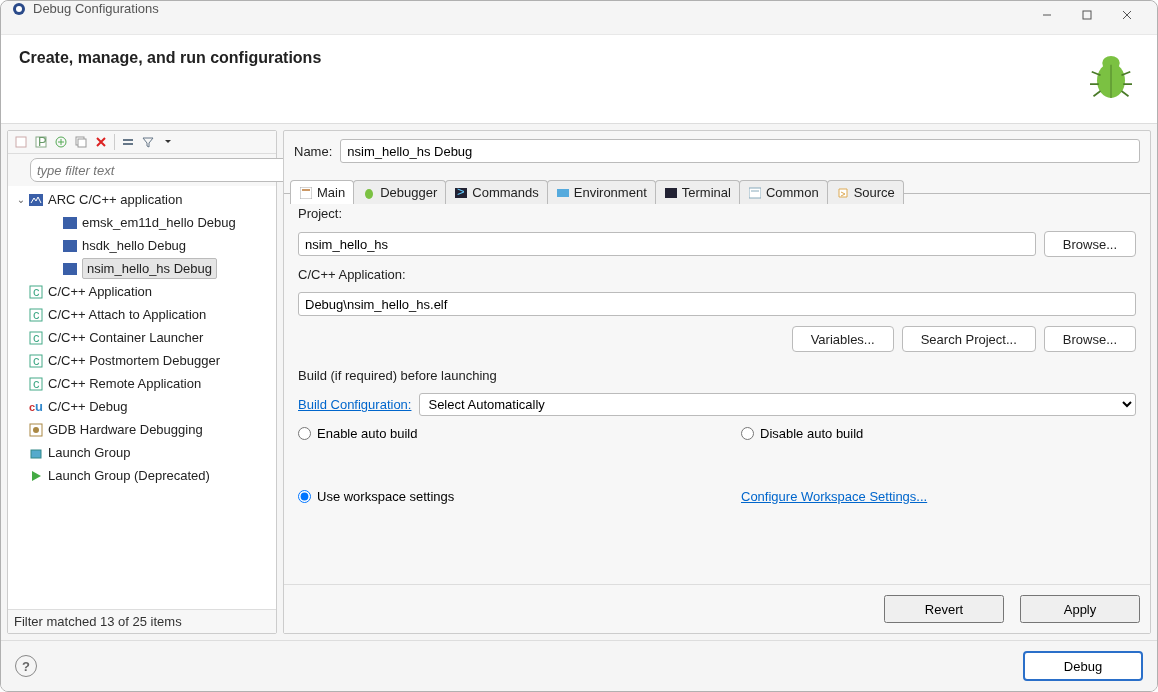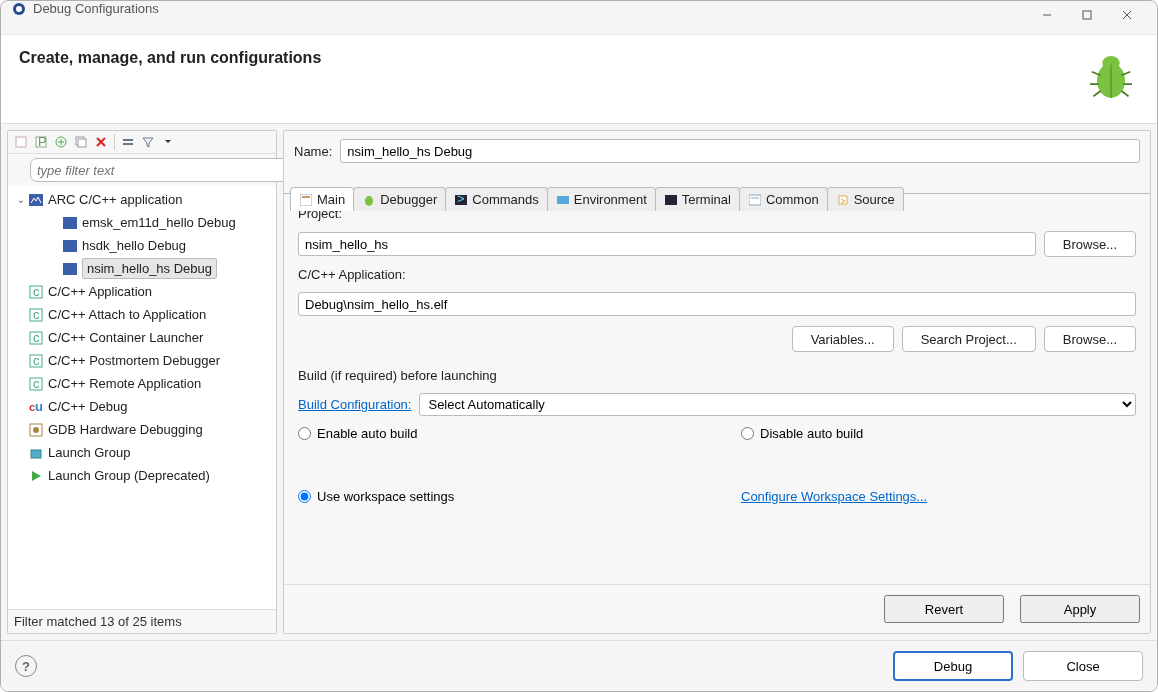--- a/index.html
+++ b/index.html
@@ -33,21 +33,21 @@
 .tree .node .icon { width:16px; height:16px; display:inline-flex; align-items:center; justify-content:center; margin-right:4px;}
 .tree .lvl1 { padding-left:20px; }
 .tree .lvl2 { padding-left:54px; }
 .tree .sel { background:#e5e5e5; border:1px solid #bbb; display:inline-block; padding:0 4px; border-radius:2px; height:21px; line-height:19px;}
 .statusline { border-top:1px solid #ddd; padding:4px 6px; color:#333; background:#f7f7f7;}
 
 
 .name-row { display:flex; align-items:center; gap:8px; padding:8px 10px 6px 10px;}
 .name-row input { flex:1; height:24px; border:1px solid #bbb; border-radius:3px; padding:0 6px; background:#fff;}
 .tabs { display:flex; border-bottom:1px solid #bbb; padding-left:6px; gap:0; align-items:flex-end; background:#f7f7f7;}
-.tab { display:flex; align-items:center; gap:4px; padding:4px 8px; border:1px solid #bbb; border-bottom:none; background:#eee; border-radius:4px 4px 0 0; margin-right:-1px; position:relative; top:18px; color:#222;}
+.tab { display:flex; align-items:center; gap:4px; padding:4px 8px; border:1px solid #bbb; border-bottom:none; background:#eee; border-radius:4px 4px 0 0; margin-right:-1px; position:relative; top:11px; color:#222;}
 .tab.active { background:#fff; z-index:1; }
 .tab .ticon { width:14px; height:14px; display:inline-flex; align-items:center; justify-content:center;}
 .tabbody { padding:12px 14px; background:#f7f7f7; flex:1; overflow:auto; display:flex; flex-direction:column; gap:10px;}
 .field-label { color:#222; }
 .row { display:flex; gap:8px; align-items:center; }
 .row input[type=text] { flex:1; height:24px; border:1px solid #bbb; border-radius:3px; padding:0 6px; background:#fff;}
 .row .btn, .footer .btn { height:26px; padding:0 18px; border:1px solid #bbb; background:#fff; border-radius:4px; color:#222; display:inline-flex; align-items:center;}
 .group-title { margin-top:6px; color:#222;}
 .link { color:#0066cc; text-decoration:underline; }
 select.combo { flex:1; height:23px; border:1px solid #bbb; border-radius:3px; padding:0 4px; background:#fff;}
@@ -382,15 +382,14 @@
       <button class="btn">Revert</button>
       <button class="btn">Apply</button>
     </div>
   </div>
 </div>
 
 <div class="dialog-footer">
   <div class="help">?</div>
   <div class="right-btns">
     <button class="btn primary">Debug</button>
-    <button class="btn">Close</button>
   </div>
 </div>
 
 </body></html>

